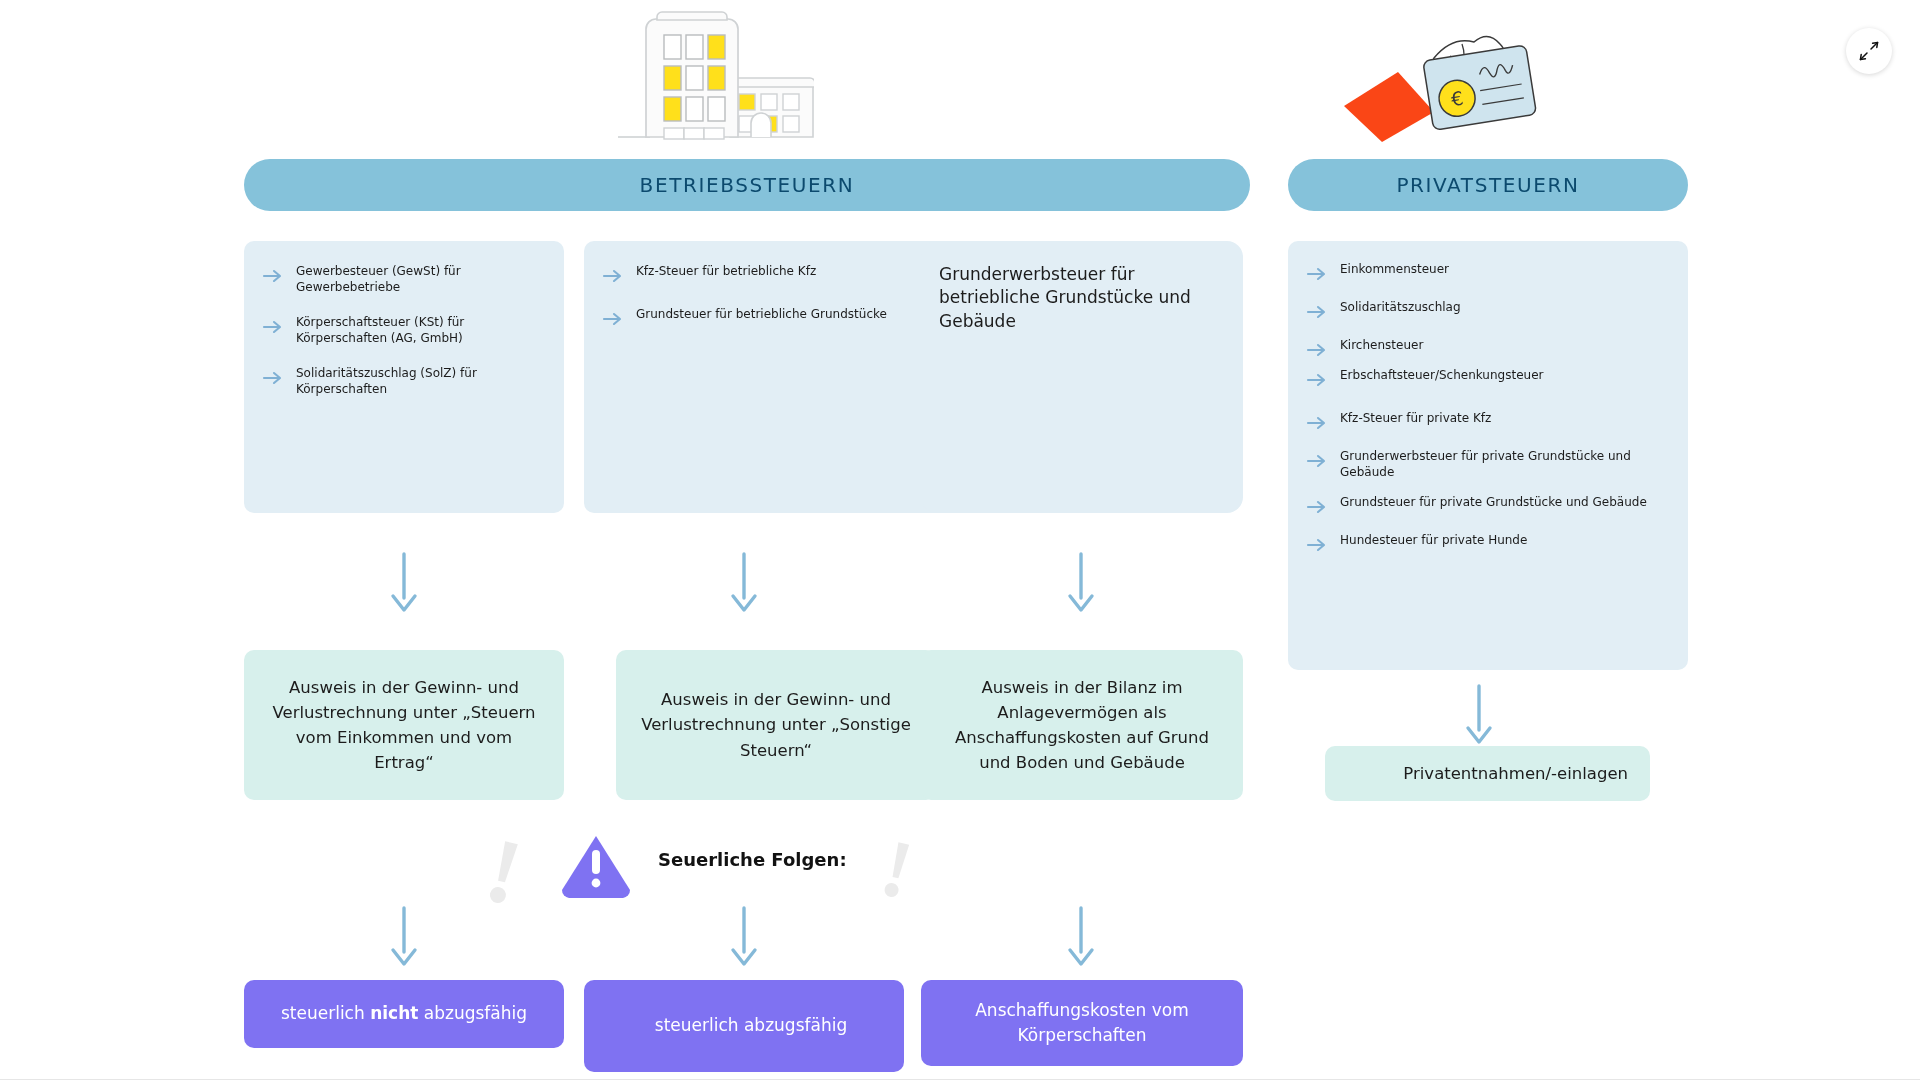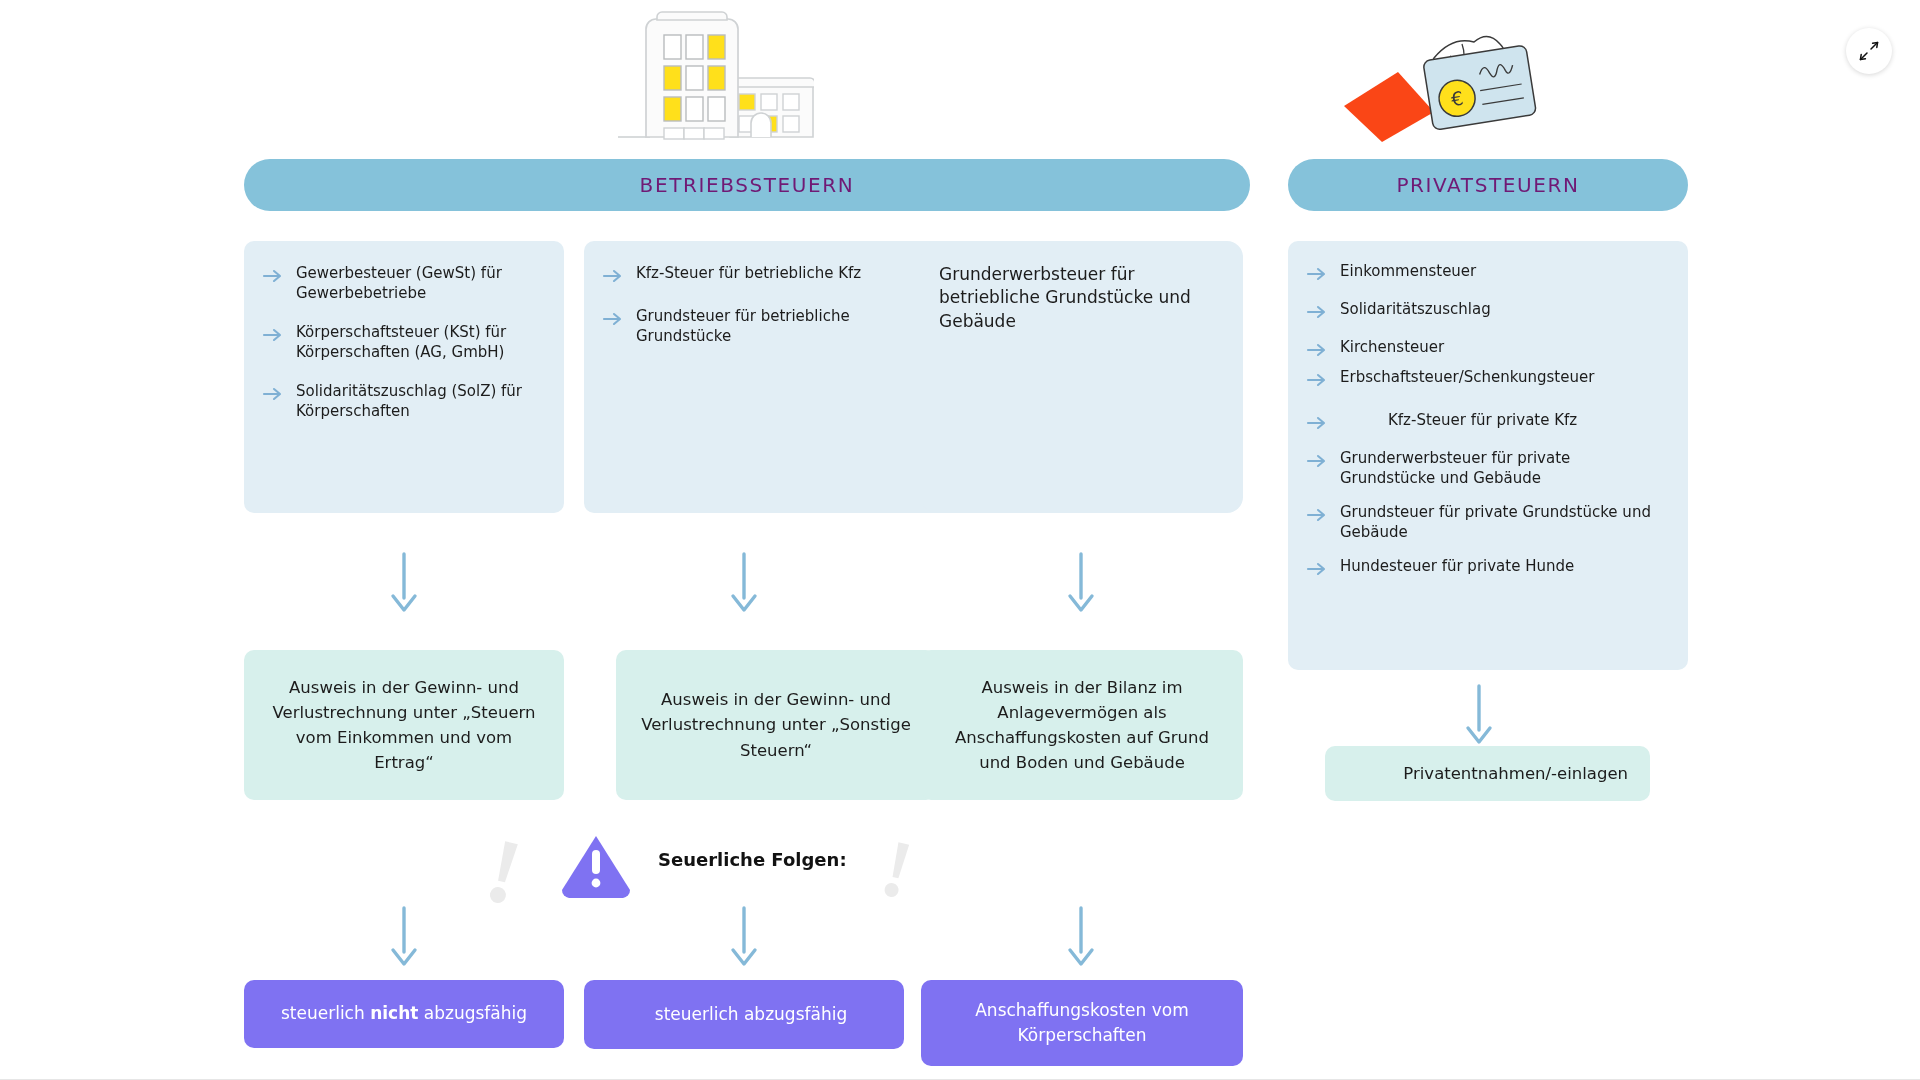--- a/index.html
+++ b/index.html
@@ -56,21 +56,21 @@
     width: 216px;
     height: 140px;
   }
 
   
   .hdr {
     position: absolute;
     height: 52px;
     border-radius: 26px;
     background: #85c2da;
-    color: #701a75;
+    color: #0c4a6e;
     display: flex;
     align-items: center;
     justify-content: center;
     letter-spacing: 1.6px;
     font-size: 20px;
   }
   .hdr-betrieb { left: 244px; top: 159px; width: 1006px; }
   .hdr-privat  { left: 1288px; top: 159px; width: 400px; }
 
   
@@ -83,21 +83,21 @@
   .card-mint  { background: #d7f0ec; }
   .card-purple{ background: #7f72f2; color: #ffffff; }
 
   
   .listcard { padding: 22px 20px 0 18px; }
   .list { list-style: none; margin: 0; padding: 0; }
   .list li {
     display: flex;
     align-items: flex-start;
     margin-bottom: 19px;
-    font-size: 15px;
+    font-size: 12px;
     line-height: 1.34;
   }
   .list li:last-child { margin-bottom: 0; }
   .bullet-arrow {
     flex: 0 0 auto;
     width: 22px;
     height: 22px;
     margin-right: 12px;
     margin-top: 2px;
   }
@@ -343,21 +343,21 @@
     <path d="M6 44 L17 58 L28 44" fill="none" stroke="#85b9d8" stroke-width="3.4" stroke-linecap="round" stroke-linejoin="round"></path>
   </svg>
   <svg class="dn-arrow" style="left:1064px; top:906px;" viewBox="0 0 34 62">
     <line x1="17" y1="2" x2="17" y2="46" stroke="#85b9d8" stroke-width="3.4" stroke-linecap="round"></line>
     <path d="M6 44 L17 58 L28 44" fill="none" stroke="#85b9d8" stroke-width="3.4" stroke-linecap="round" stroke-linejoin="round"></path>
   </svg>
 
   <div class="card card-purple purplecard" style="left:244px; top:980px; width:320px; height:68px;">
     <span><span>steuerlich </span><b>nicht</b><span> abzugsfähig</span></span>
   </div>
-  <div class="card card-purple purplecard" style="left:584px; top:980px; width:320px; height:69px;padding-left:34px;">
+  <div class="card card-purple purplecard" style="left:584px; top:980px; width:320px; height:92px;padding-left:34px;">
     <span>steuerlich abzugsfähig</span>
   </div>
   <div class="card card-purple purplecard" style="left:921px; top:980px; width:322px; height:86px;">
     <span>Anschaffungskosten vom Körperschaften</span>
   </div>
 
   <div class="card card-blue listcard" style="left:1288px; top:241px; width:400px; height:429px; padding-top:20px;">
     <ul class="list" style="">
       <li style="margin-bottom:14px;">
         <svg class="bullet-arrow" viewBox="0 0 22 22">
@@ -388,21 +388,21 @@
       </li>
       <li style="">
         <svg class="bullet-arrow" viewBox="0 0 22 22">
           <g stroke="#7fb0d4" stroke-width="2.1" fill="none" stroke-linecap="round" stroke-linejoin="round">
             <line x1="2" y1="11" x2="17" y2="11"></line>
               <path d="M12 6 L18 11 L12 16"></path>
           </g>
         </svg>
         <span>Erbschaftsteuer/Schenkungsteuer</span>
       </li>
-      <li style="margin-bottom:14px;gap:48px;">
+      <li style="margin-bottom:14px;">
         <svg class="bullet-arrow" viewBox="0 0 22 22">
           <g stroke="#7fb0d4" stroke-width="2.1" fill="none" stroke-linecap="round" stroke-linejoin="round">
             <line x1="2" y1="11" x2="17" y2="11"></line>
               <path d="M12 6 L18 11 L12 16"></path>
           </g>
         </svg>
         <span>Kfz-Steuer für private Kfz</span>
       </li>
       <li style="margin-bottom:14px;">
         <svg class="bullet-arrow" viewBox="0 0 22 22">

